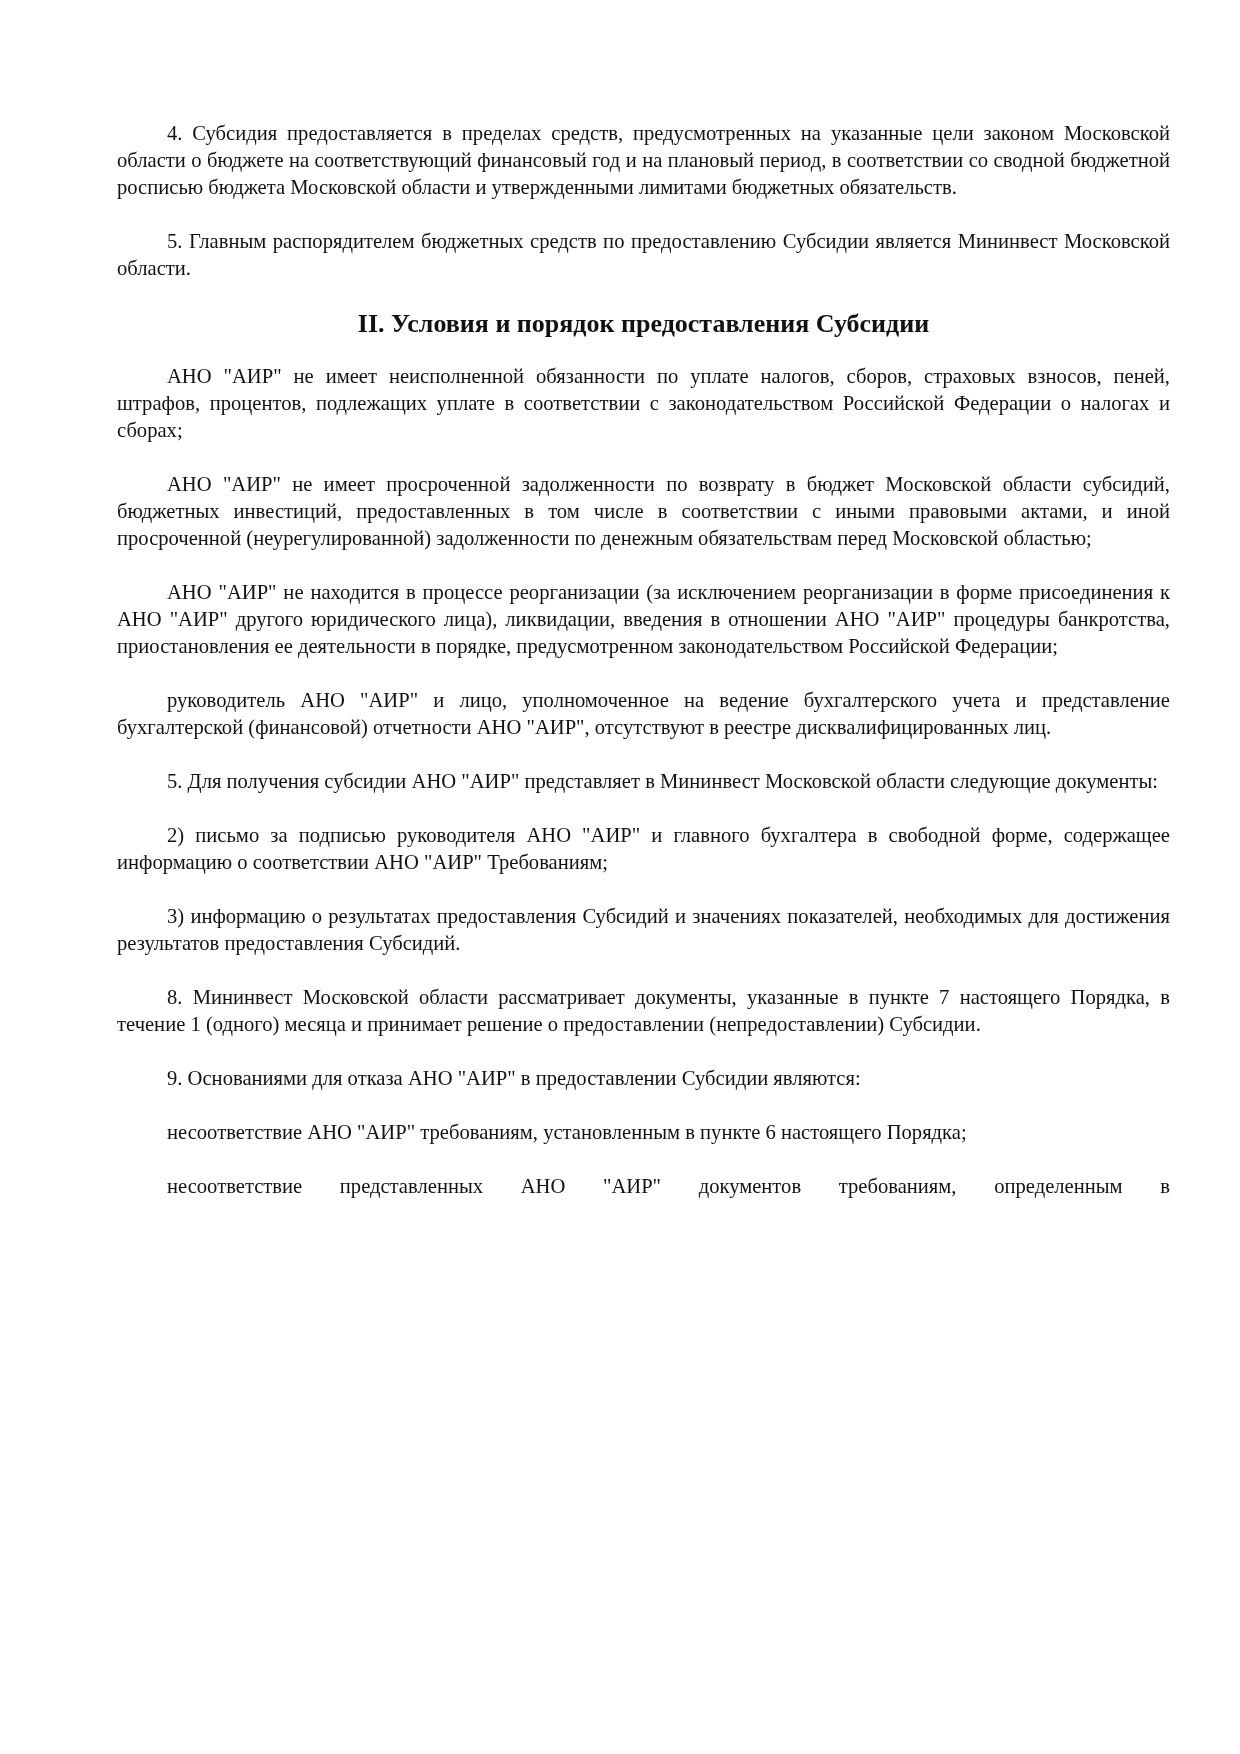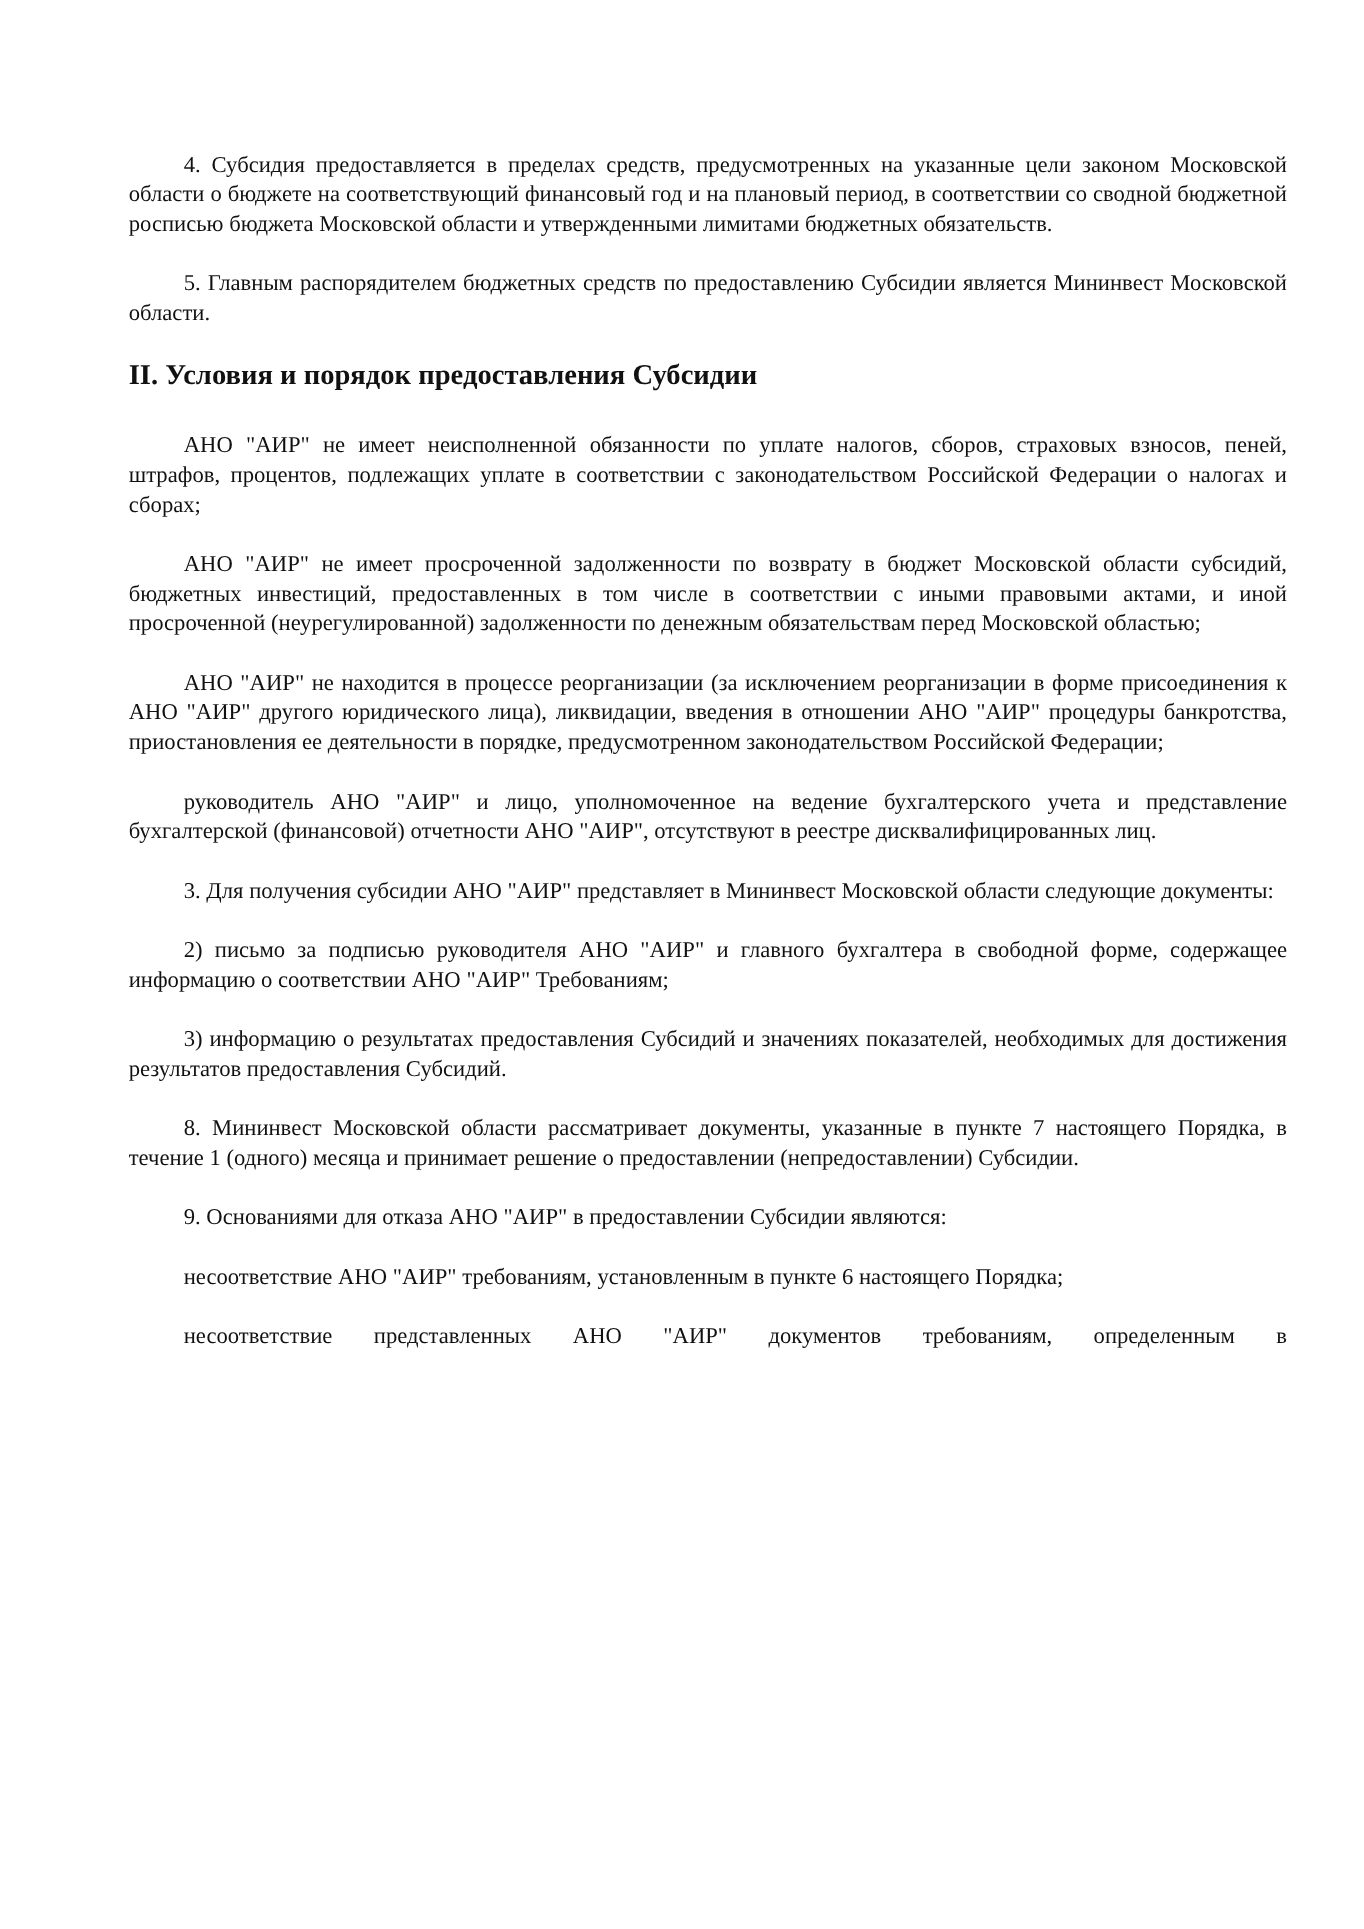--- a/index.html
+++ b/index.html
@@ -1,54 +1,54 @@
 <!DOCTYPE html>
 <html><head>
 <meta charset="utf-8">
 <style>
   html, body { margin: 0; padding: 0; background: #ffffff; }
   body { width: 1240px; height: 1754px; position: relative; overflow: hidden; }
   .page {
     position: absolute;
     left: 117px;
-    top: 137px;
+    top: 120px;
     width: 1053px;
     font-family: "Liberation Serif", "DejaVu Serif", serif;
     font-size: 20.6px;
     line-height: 27px;
     color: #111111;
   }
   p {
     margin: 0 0 27px 0;
     text-indent: 50px;
     text-align: justify;
   }
   p.last-line-justify { text-align-last: justify; }
   h2 {
-    margin: 4px 0 36px 0;
+    margin: 4px 0 24px 0;
     font-size: 26px;
     line-height: 30px;
     font-weight: bold;
-    text-align: left;
+    text-align: center;
     color: #111111;
   }
 </style>
 </head>
 <body>
 
 <div class="page">
   <p>4. Субсидия предоставляется в пределах средств, предусмотренных на указанные цели законом Московской области о бюджете на соответствующий финансовый год и на плановый период, в соответствии со сводной бюджетной росписью бюджета Московской области и утвержденными лимитами бюджетных обязательств.</p>
   <p>5. Главным распорядителем бюджетных средств по предоставлению Субсидии является Мининвест Московской области.</p>
 
   <h2>II. Условия и порядок предоставления Субсидии</h2>
 
   <p>АНО "АИР" не имеет неисполненной обязанности по уплате налогов, сборов, страховых взносов, пеней, штрафов, процентов, подлежащих уплате в соответствии с законодательством Российской Федерации о налогах и сборах;</p>
   <p>АНО "АИР" не имеет просроченной задолженности по возврату в бюджет Московской области субсидий, бюджетных инвестиций, предоставленных в том числе в соответствии с иными правовыми актами, и иной просроченной (неурегулированной) задолженности по денежным обязательствам перед Московской областью;</p>
   <p>АНО "АИР" не находится в процессе реорганизации (за исключением реорганизации в форме присоединения к АНО "АИР" другого юридического лица), ликвидации, введения в отношении АНО "АИР" процедуры банкротства, приостановления ее деятельности в порядке, предусмотренном законодательством Российской Федерации;</p>
   <p>руководитель АНО "АИР" и лицо, уполномоченное на ведение бухгалтерского учета и представление бухгалтерской (финансовой) отчетности АНО "АИР", отсутствуют в реестре дисквалифицированных лиц.</p>
-  <p>3. Для получения субсидии АНО "АИР" представляет в Мининвест Московской области следующие документы:</p>
+  <p>5. Для получения субсидии АНО "АИР" представляет в Мининвест Московской области следующие документы:</p>
   <p>2) письмо за подписью руководителя АНО "АИР" и главного бухгалтера в свободной форме, содержащее информацию о соответствии АНО "АИР" Требованиям;</p>
   <p>3) информацию о результатах предоставления Субсидий и значениях показателей, необходимых для достижения результатов предоставления Субсидий.</p>
   <p>8. Мининвест Московской области рассматривает документы, указанные в пункте 7 настоящего Порядка, в течение 1 (одного) месяца и принимает решение о предоставлении (непредоставлении) Субсидии.</p>
   <p>9. Основаниями для отказа АНО "АИР" в предоставлении Субсидии являются:</p>
   <p>несоответствие АНО "АИР" требованиям, установленным в пункте 6 настоящего Порядка;</p>
   <p class="last-line-justify">несоответствие представленных АНО "АИР" документов требованиям, определенным в</p>
 </div>
 
 </body></html>

